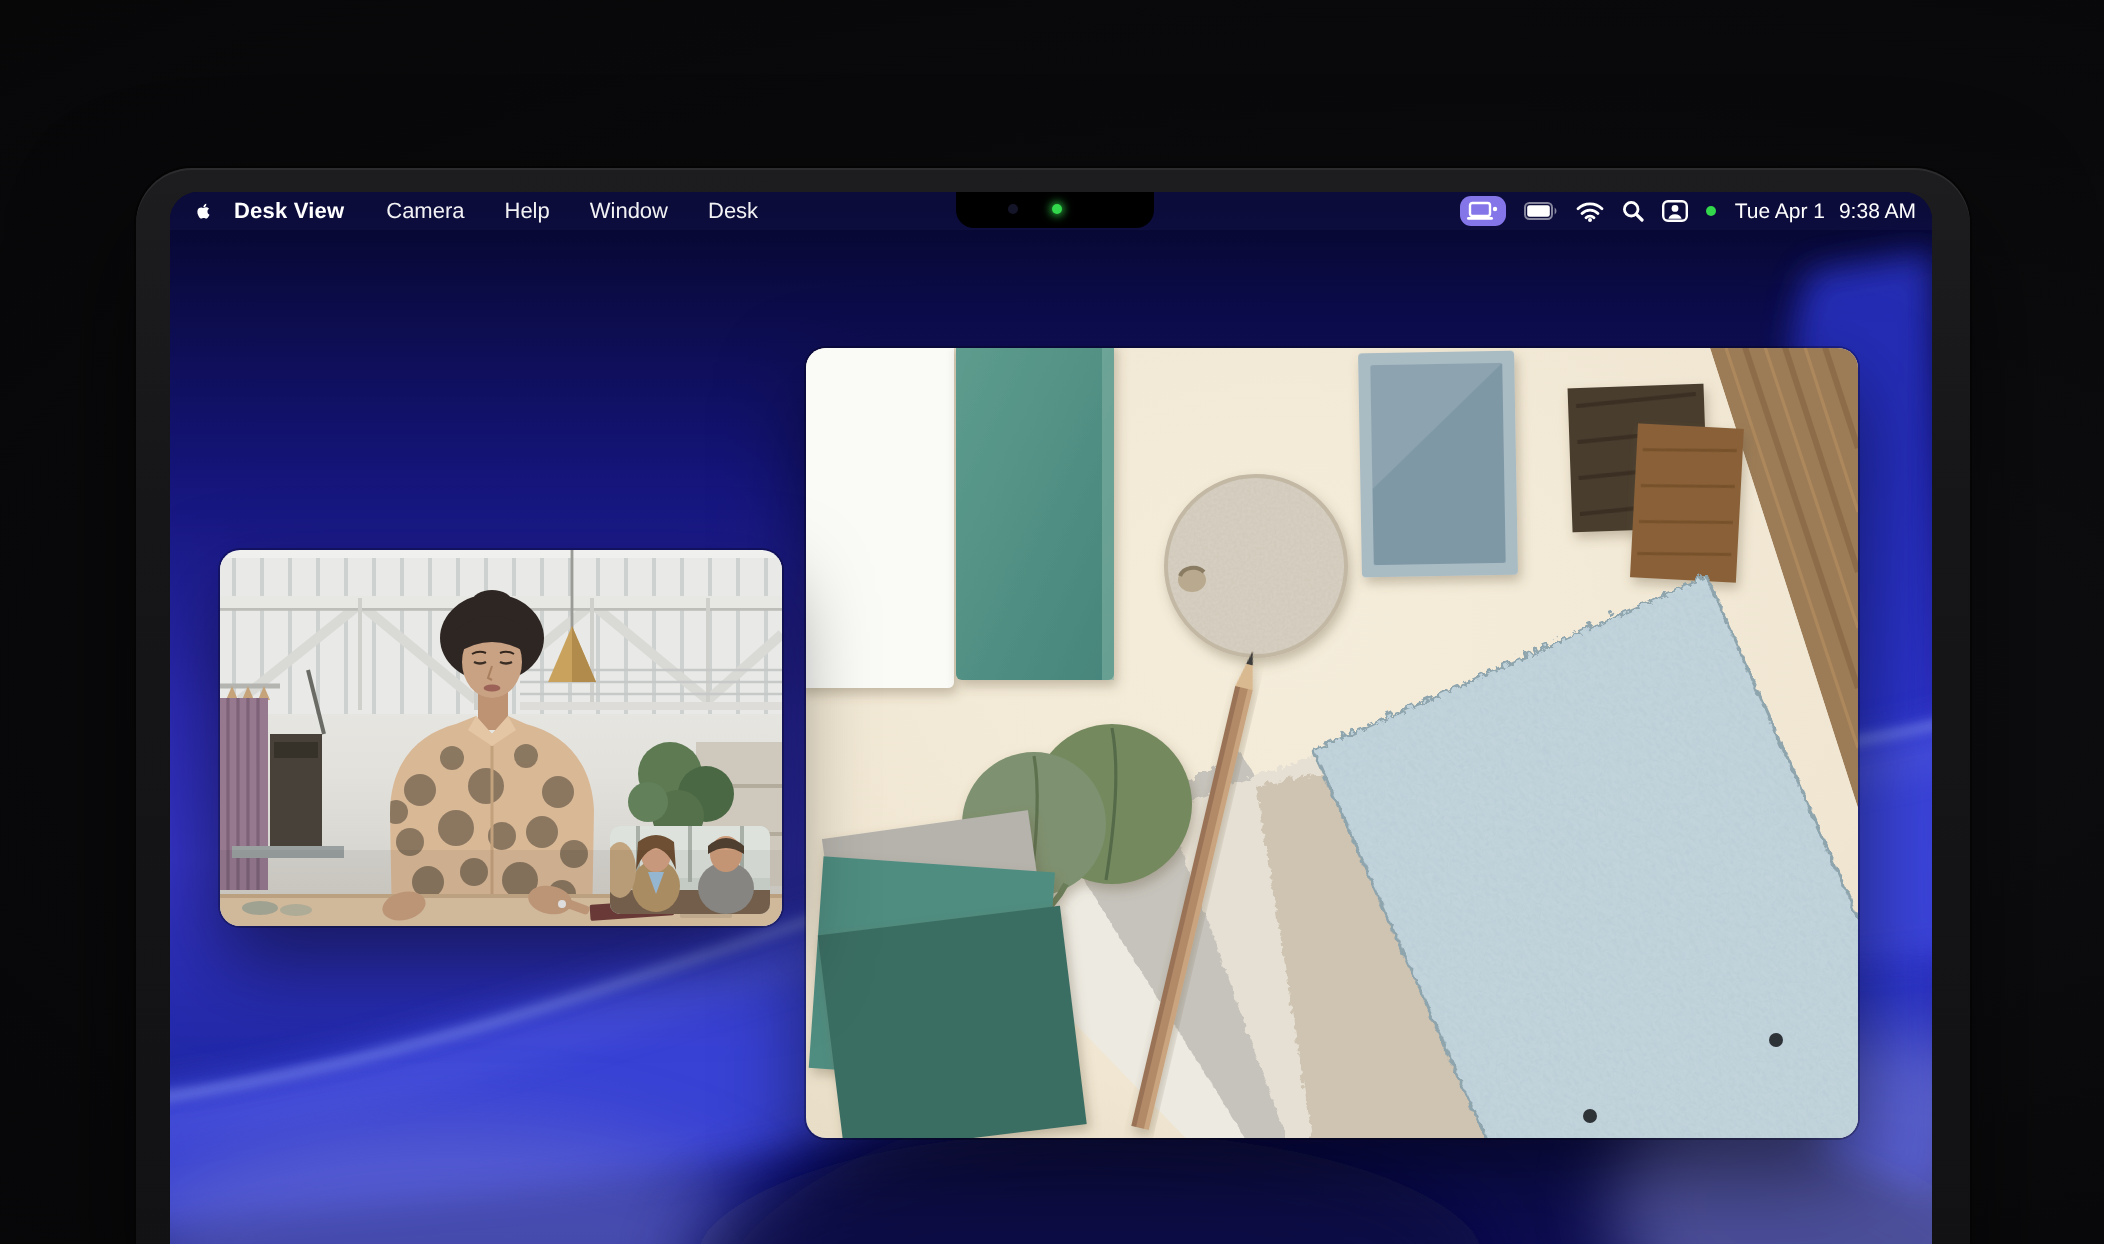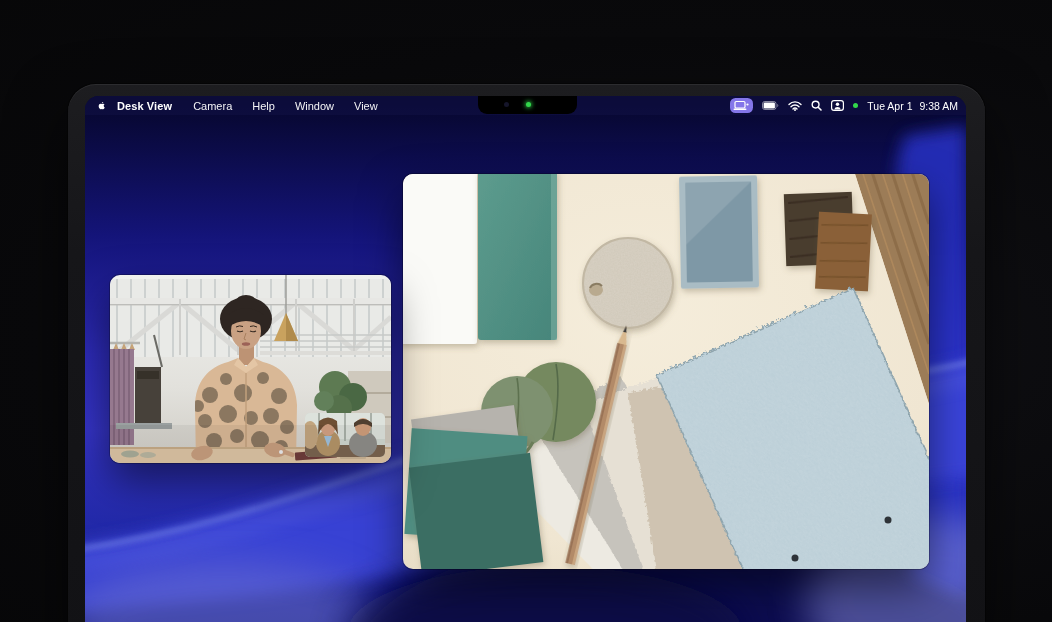--- a/index.html
+++ b/index.html
@@ -77,21 +77,21 @@
         <div class="mb-left">
           <span style="display:flex;align-items:center;">
             <svg width="11" height="13" viewBox="0 0 384 512">
               <path fill="#fff" d="M318.7 268.7c-.2-36.7 30-54.4 31.4-55.2-17.2-25.1-43.9-28.5-53.3-28.9-22.7-2.3-44.3 13.4-55.8 13.4-11.5 0-29.3-13.1-48.1-12.7-24.7.4-47.6 14.4-60.3 36.5-25.7 44.6-6.6 110.6 18.5 146.8 12.3 17.7 26.9 37.6 46.1 36.9 18.5-.7 25.5-12 47.9-12 22.4 0 28.7 12 48.2 11.6 19.9-.3 32.5-18 44.7-35.8 14.1-20.5 19.9-40.3 20.2-41.3-.4-.2-38.8-14.9-39.2-59zM282.3 161.1c10.2-12.4 17.1-29.6 15.2-46.8-14.7.6-32.5 9.8-43 22.1-9.4 10.9-17.7 28.5-15.5 45.3 16.4 1.3 33.1-8.3 43.3-20.6z"></path>
             </svg>
           </span>
           <span class="mb-app">Desk View</span>
           <span class="mb-item">Camera</span>
           <span class="mb-item">Help</span>
           <span class="mb-item">Window</span>
-          <span class="mb-item">View</span>
+          <span class="mb-item">Desk</span>
         </div>
         <div class="mb-right">
           <svg width="23" height="15" viewBox="0 0 23 15">
             <rect x="0" y="0" width="23" height="15" rx="5.5" style="fill:var(--menu-pill-purple,#8b7cf2)" opacity=".95"></rect>
             <rect x="5" y="3.5" width="10" height="6.5" rx="1.2" fill="none" stroke="#fff" stroke-width="1.2"></rect>
             <rect x="3.5" y="10.5" width="13" height="1.4" rx="0.7" fill="#fff"></rect>
             <circle cx="17.5" cy="6.5" r="1.1" fill="#fff"></circle>
           </svg>
           <svg width="17" height="9" viewBox="0 0 17 9">
             <rect x="0.5" y="0.5" width="13.5" height="8" rx="2.2" fill="none" stroke="#fff" stroke-opacity=".5"></rect>

